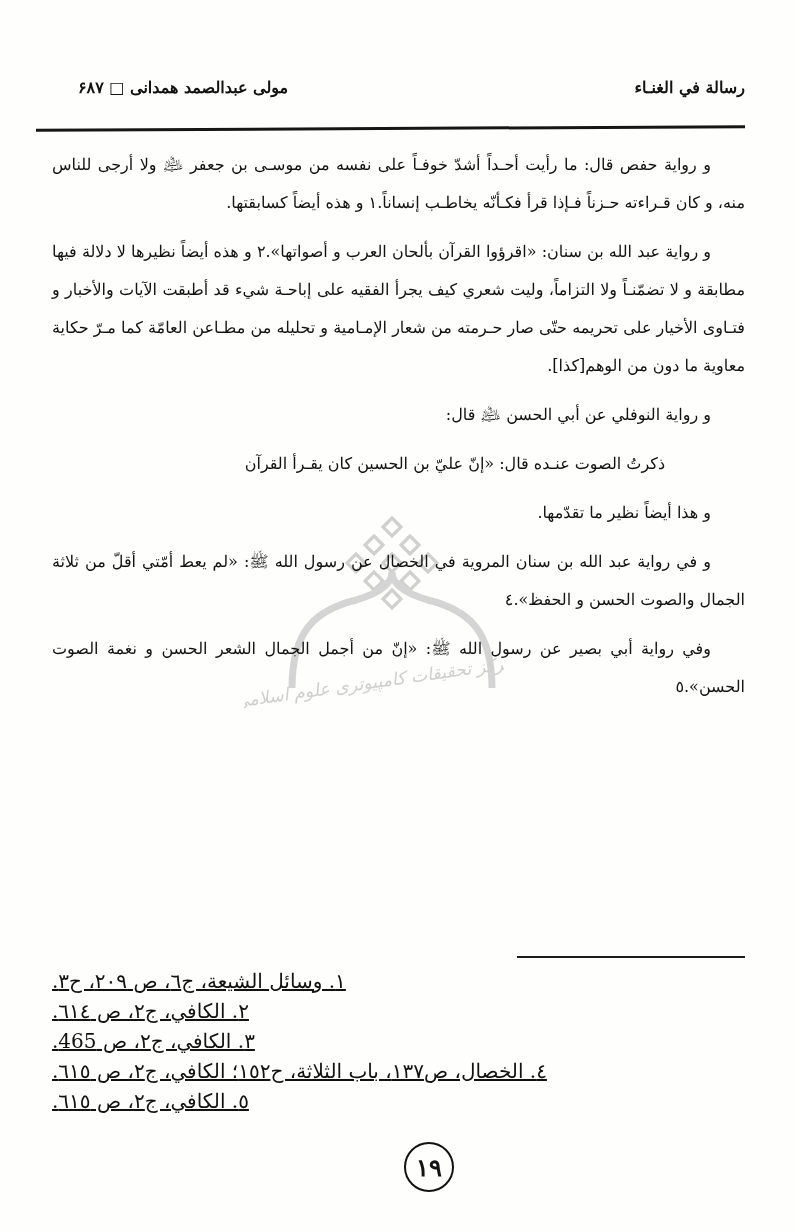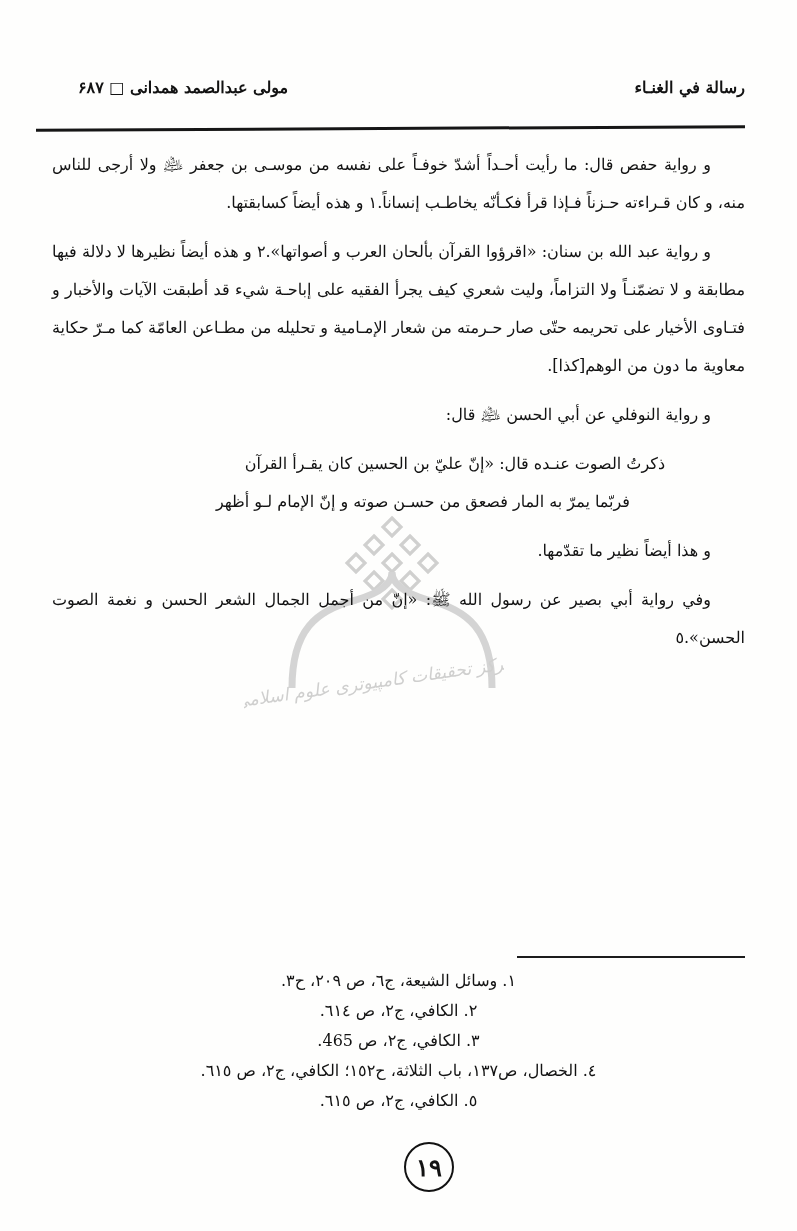--- a/index.html
+++ b/index.html
@@ -34,21 +34,21 @@
   .ql1{margin-right:115px;}
   .ql2{margin-right:175px;}
   
   .watermark{
     position:absolute;top:510px;left:244px;width:260px;height:200px;
     z-index:1;opacity:.55;pointer-events:none;
   }
   
   .footnotes{
     position:absolute;top:956px;right:52px;left:52px;z-index:2;
-    font-size:16px;line-height:30px;text-align:center;
+    font-size:20px;line-height:30px;text-align:left;text-decoration:underline;
   }
   .fn-sep{width:228px;height:2px;background:#1c1c1c;margin:0 0 8px 0;}
   .fn-item{white-space:nowrap;}
   
   .page-number{
     position:absolute;top:1142px;left:404px;width:46px;height:46px;
     border:2.5px solid #121212;border-radius:50%;
     display:flex;align-items:center;justify-content:center;
     font-size:24px;font-weight:bold;z-index:2;
   }
@@ -80,24 +80,24 @@
     <text x="130" y="178" text-anchor="middle" direction="rtl" transform="rotate(-8 130 172)" font-family="DejaVu Serif, serif" font-style="italic" font-size="17.5" fill="#a9a9a9">مرکز تحقیقات کامپیوتری علوم اسلامی</text>
   </svg>
 
   <div class="content">
     <p class="para">و رواية حفص قال: ما رأيت أحـداً أشدّ خوفـاً على نفسه من موسـى بن جعفر ﵇ ولا أرجى للناس منه، و كان قـراءته حـزناً فـإذا قرأ فكـأنّه يخاطـب إنساناً.١ و هذه أيضاً كسابقتها.</p>
     <p class="para">و رواية عبد الله بن سنان: «اقرؤوا القرآن بألحان العرب و أصواتها».٢ و هذه أيضاً نظيرها لا دلالة فيها مطابقة و لا تضمّنـاً ولا التزاماً، وليت شعري كيف يجرأ الفقيه على إباحـة شيء قد أطبقت الآيات والأخبار و فتـاوى الأخيار على تحريمه حتّى صار حـرمته من شعار الإمـامية و تحليله من مطـاعن العامّة كما مـرّ حكاية معاوية ما دون من الوهم[كذا].</p>
     <p class="para">و رواية النوفلي عن أبي الحسن ﵇ قال:</p>
 
     <div class="quote">
       <div class="quote-line ql0">ذكرتُ الصوت عنـده قال: «إنّ عليّ بن الحسين كان يقـرأ القرآن</div>
-      <div class="quote-line ql1">فربّما يمرّ به المار فصعق من حسـن صوته و إنّ الإمام لـو أظهر</div>
     </div>
 
     <p class="para">و هذا أيضاً نظير ما تقدّمها.</p>
+    <p class="para">و في رواية عبد الله بن سنان المروية في الخصال عن رسول الله ﷺ: «لم يعط أمّتي أقلّ من ثلاثة الجمال والصوت الحسن و الحفظ».٤</p>
     <p class="para">وفي رواية أبي بصير عن رسول الله ﷺ: «إنّ من أجمل الجمال الشعر الحسن و نغمة الصوت الحسن».٥</p>
   </div>
 
   <div class="footnotes">
     <div class="fn-sep"></div>
     <div class="fn-item">١. وسائل الشيعة، ج٦، ص ٢٠٩، ح٣.</div>
     <div class="fn-item">٢. الكافي، ج٢، ص ٦١٤.</div>
     <div class="fn-item">٣. الكافي، ج٢، ص 465.</div>
     <div class="fn-item">٤. الخصال، ص١٣٧، باب الثلاثة، ح١٥٢؛ الكافي، ج٢، ص ٦١٥.</div>
     <div class="fn-item">٥. الكافي، ج٢، ص ٦١٥.</div>

